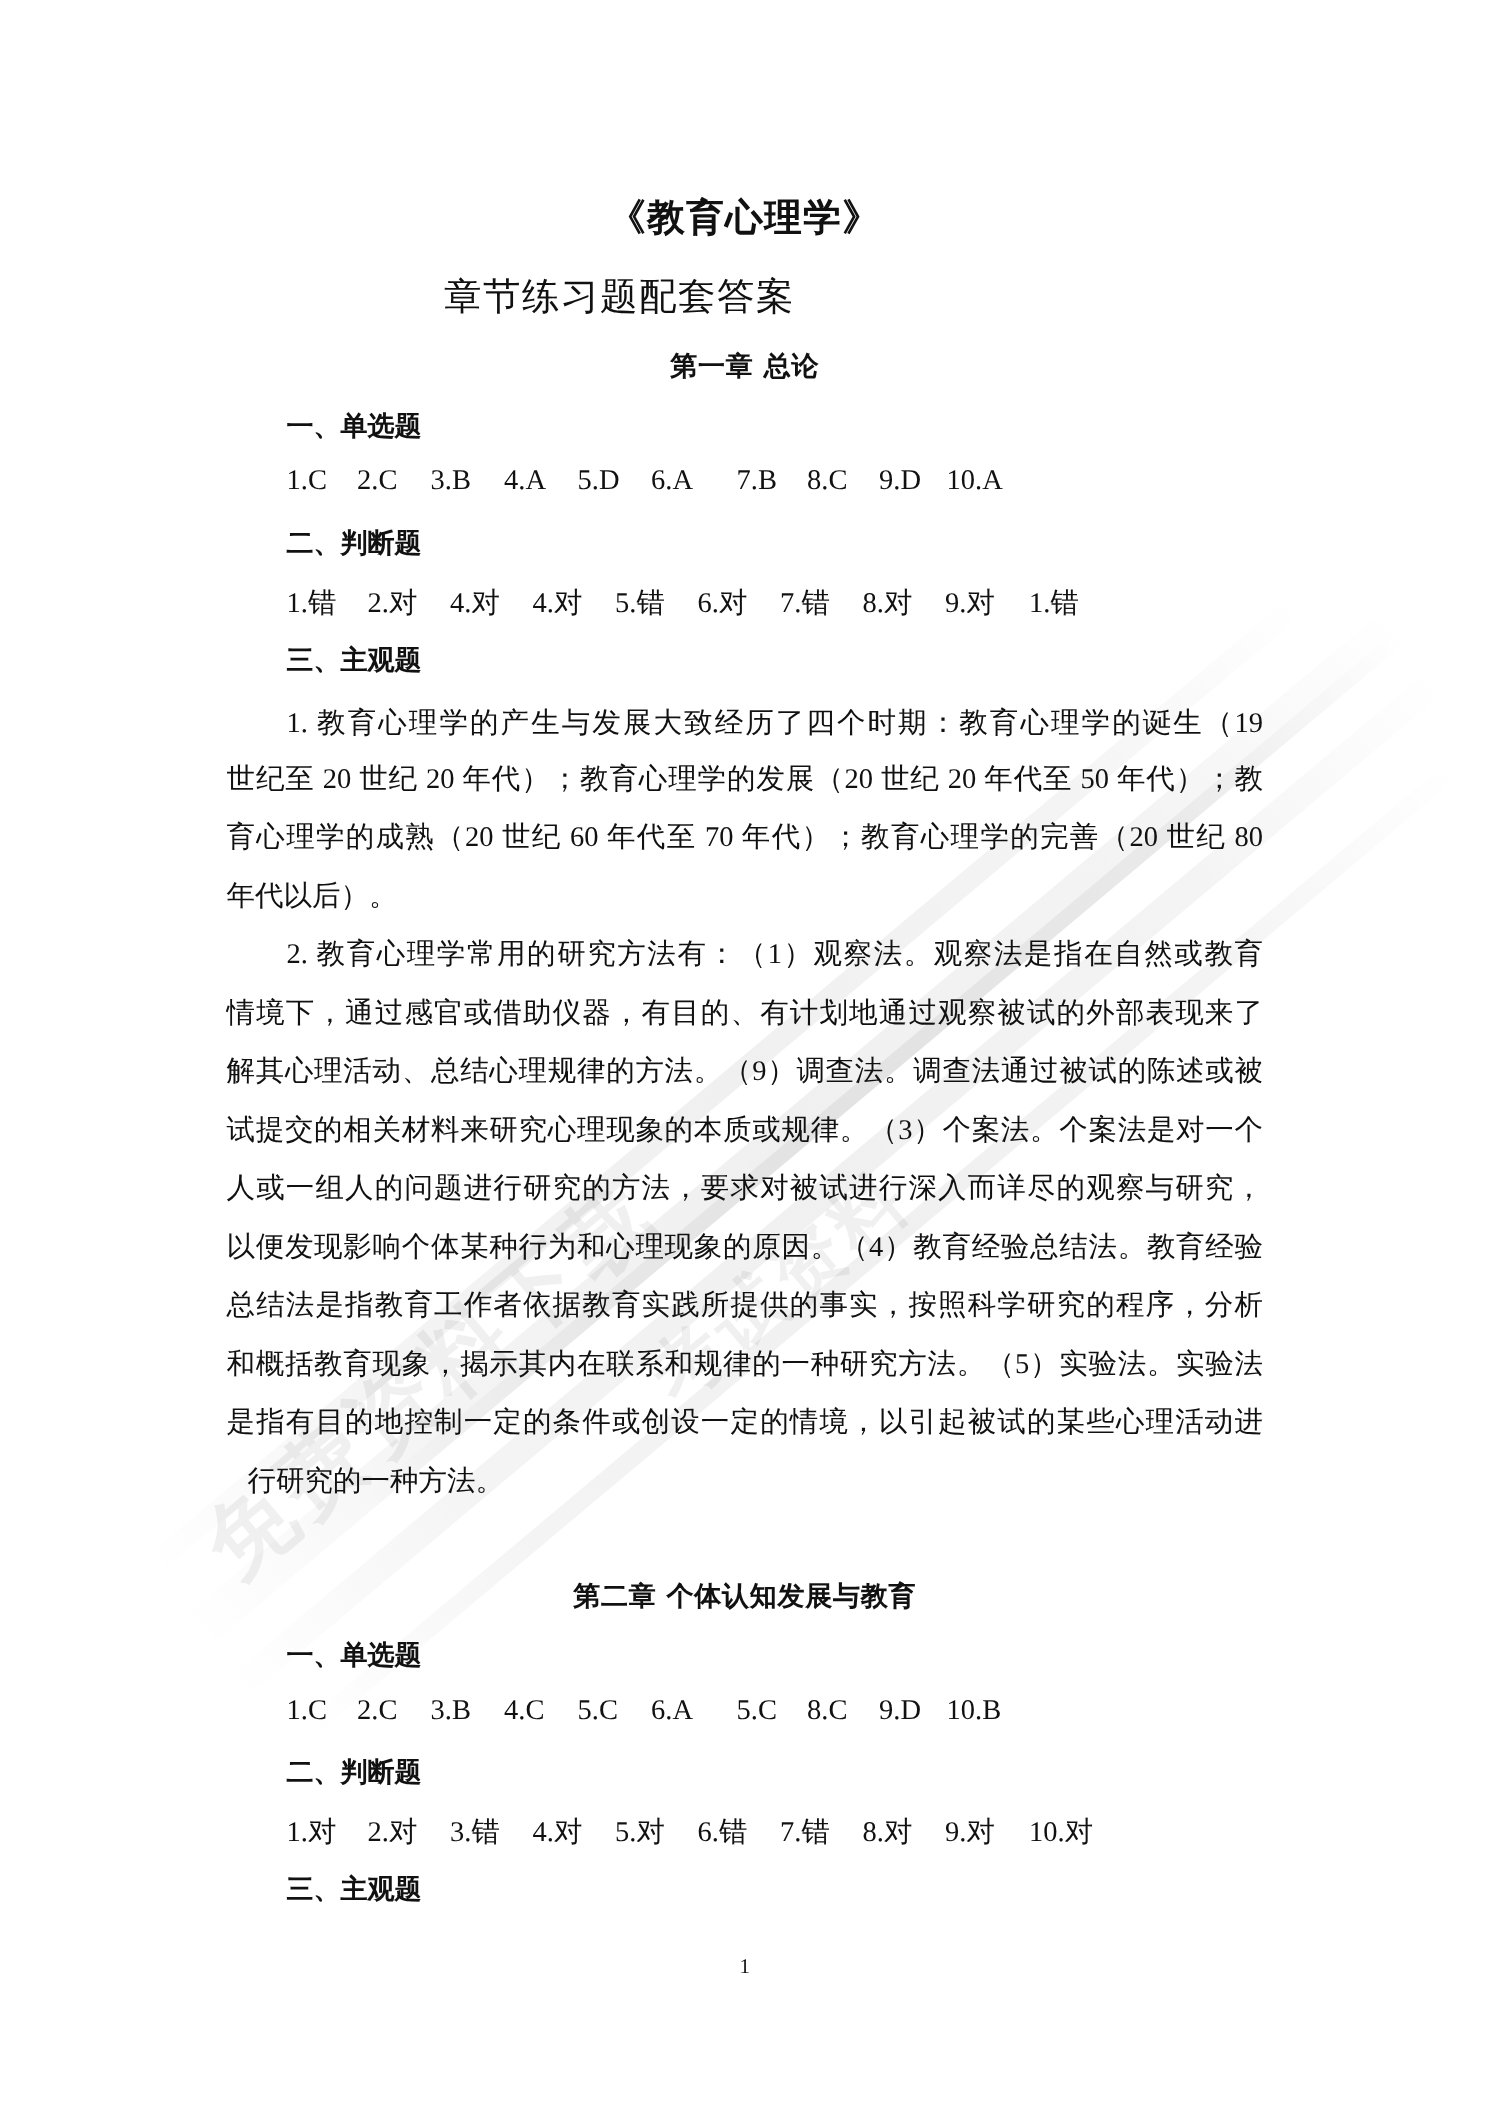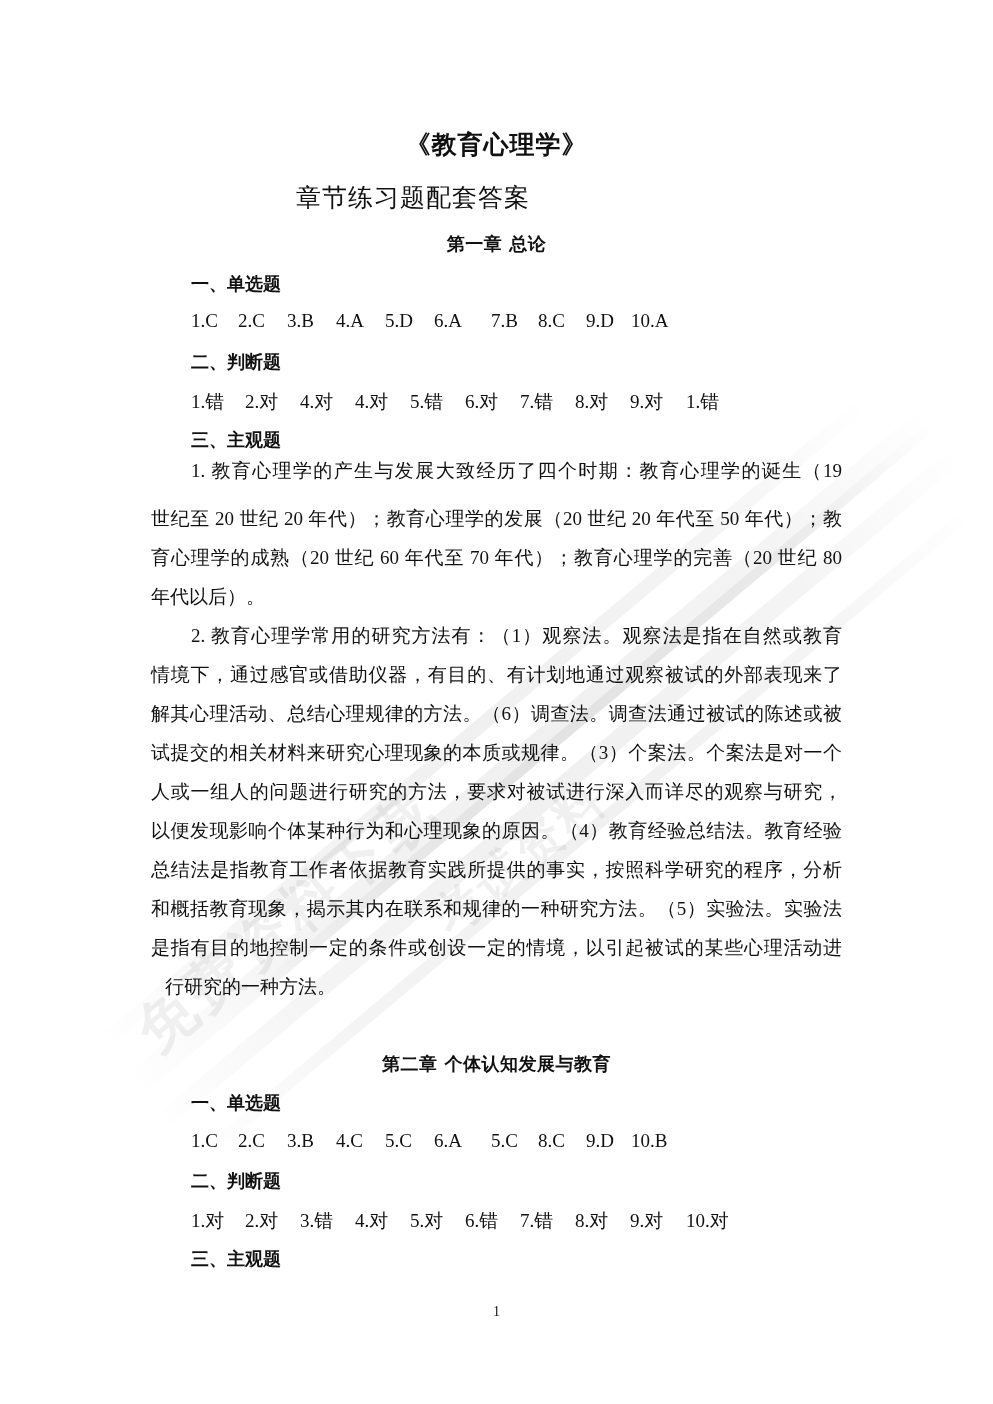--- a/index.html
+++ b/index.html
@@ -76,30 +76,30 @@
       <span style="width:55px">6.对</span>
       <span style="width:55px">7.错</span>
       <span style="width:55px">8.对</span>
       <span style="width:56px">9.对</span>
       <span>1.错</span>
     </div>
 
     <div class="sec-head" style="top:428px;">三、主观题</div>
 
     <div>
-      <div class="para-line first" style="top:458px;">1. 教育心理学的产生与发展大致经历了四个时期：教育心理学的诞生（19</div>
+      <div class="para-line first" style="top:469px;">1. 教育心理学的产生与发展大致经历了四个时期：教育心理学的诞生（19</div>
       <div class="para-line" style="top:506px;">世纪至 20 世纪 20 年代）；教育心理学的发展（20 世纪 20 年代至 50 年代）；教</div>
       <div class="para-line" style="top:545px;">育心理学的成熟（20 世纪 60 年代至 70 年代）；教育心理学的完善（20 世纪 80</div>
       <div class="para-line last" style="top:584px;">年代以后）。</div>
     </div>
 
     <div>
       <div class="para-line first" style="top:623px;">2. 教育心理学常用的研究方法有：（1）观察法。观察法是指在自然或教育</div>
       <div class="para-line" style="top:662px;">情境下，通过感官或借助仪器，有目的、有计划地通过观察被试的外部表现来了</div>
-      <div class="para-line" style="top:701px;">解其心理活动、总结心理规律的方法。（6）调查法。调查法通过被试的陈述或被</div>
+      <div class="para-line" style="top:701px;">解其心理活动、总结心理规律的方法。（9）调查法。调查法通过被试的陈述或被</div>
       <div class="para-line" style="top:740px;">试提交的相关材料来研究心理现象的本质或规律。（3）个案法。个案法是对一个</div>
       <div class="para-line" style="top:779px;">人或一组人的问题进行研究的方法，要求对被试进行深入而详尽的观察与研究，</div>
       <div class="para-line" style="top:818px;">以便发现影响个体某种行为和心理现象的原因。（4）教育经验总结法。教育经验</div>
       <div class="para-line" style="top:857px;">总结法是指教育工作者依据教育实践所提供的事实，按照科学研究的程序，分析</div>
       <div class="para-line" style="top:896px;">和概括教育现象，揭示其内在联系和规律的一种研究方法。（5）实验法。实验法</div>
       <div class="para-line" style="top:935px;">是指有目的地控制一定的条件或创设一定的情境，以引起被试的某些心理活动进</div>
       <div class="para-line last" style="top:974px;margin-left:14px;">行研究的一种方法。</div>
     </div>
 
     <div class="chapter" style="top:1052px;">第二章  个体认知发展与教育</div>

